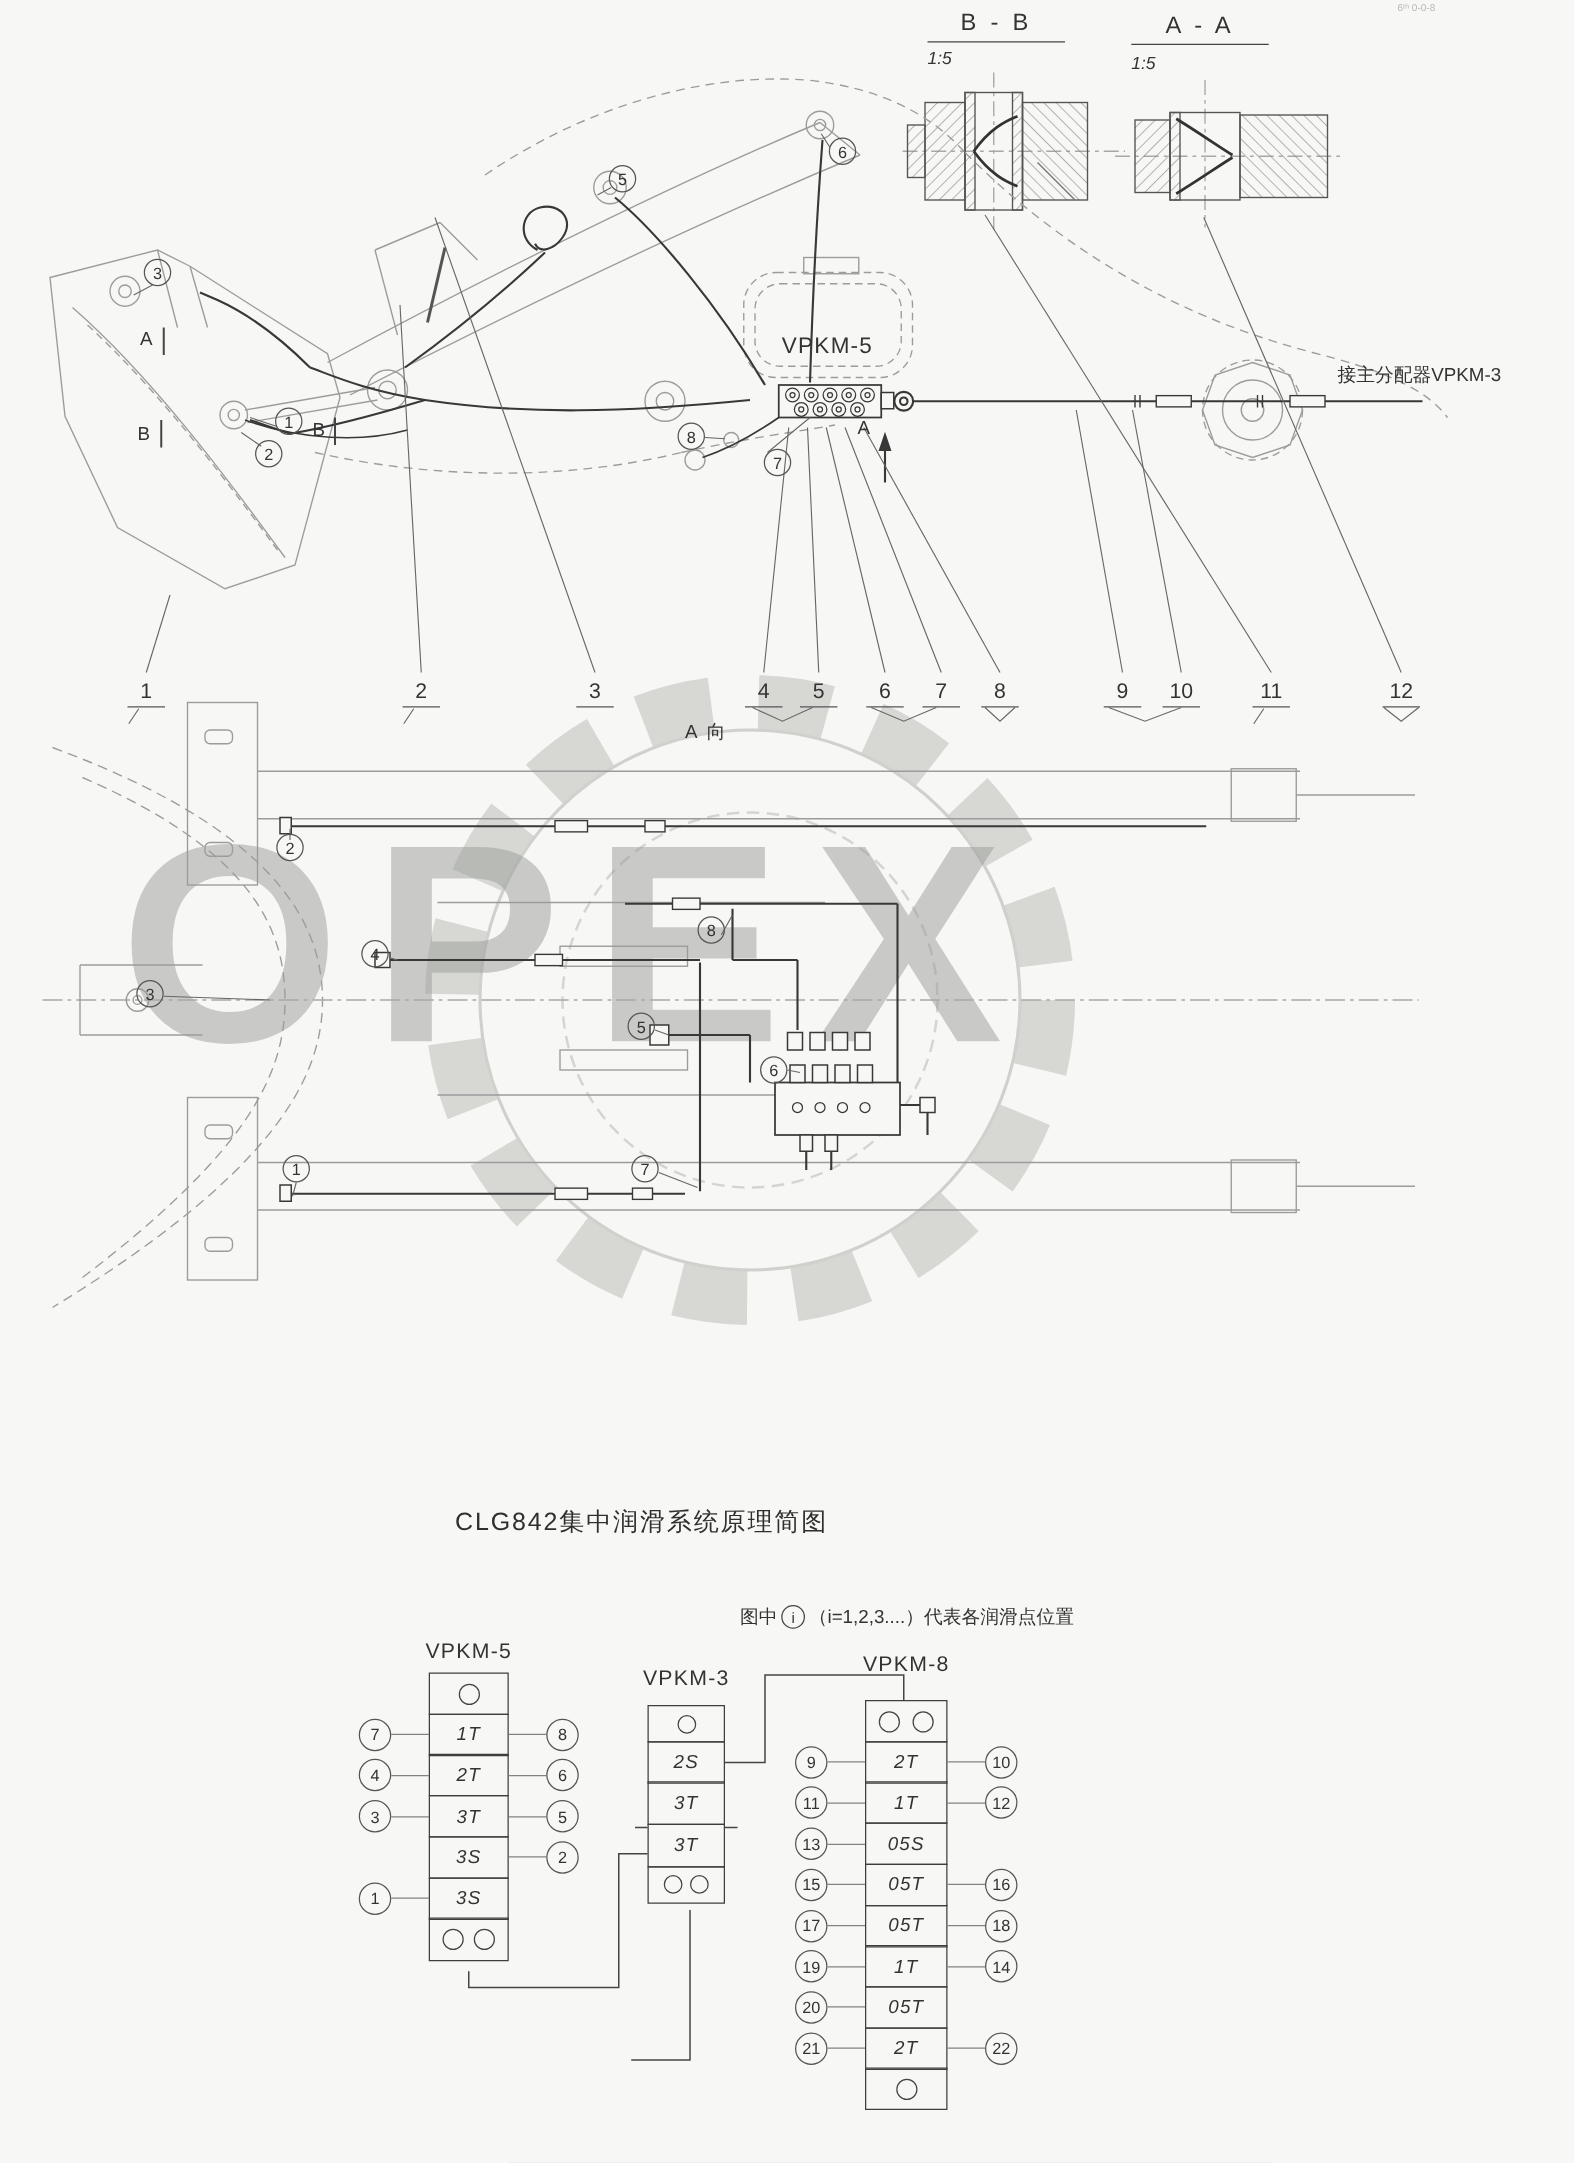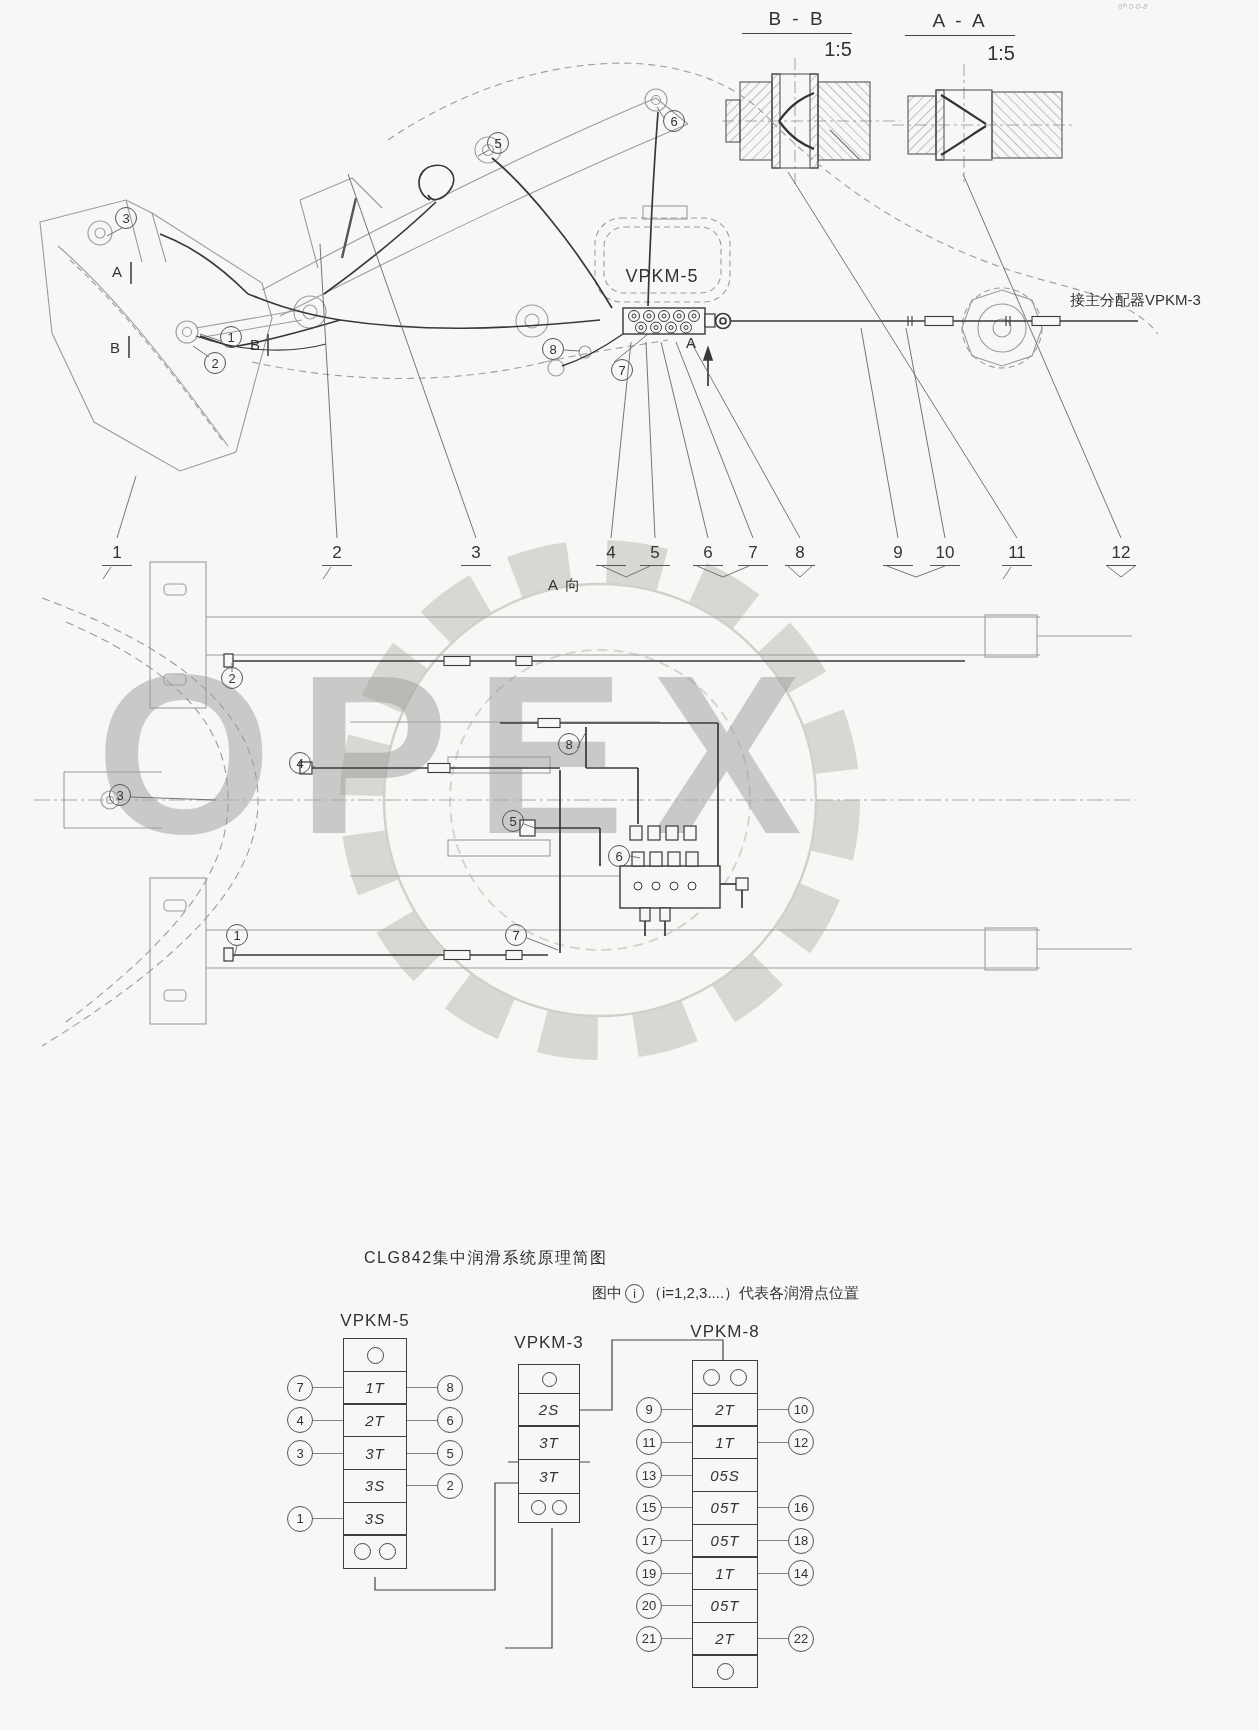--- a/index.html
+++ b/index.html
@@ -7,21 +7,21 @@
          font-family:"Liberation Sans",sans-serif;color:#333;}
   #stage *{box-sizing:border-box;}
   
   #wm-text{position:absolute;left:96px;top:642px;font-size:226px;font-weight:bold;
            letter-spacing:26px;color:rgba(150,152,150,.48);z-index:1;line-height:1;}
   #wm-gear{position:absolute;left:0;top:0;z-index:1;}
   svg.layer{position:absolute;left:0;top:0;z-index:2;}
   .txt{position:absolute;z-index:3;color:#333;}
   
   .secT{text-align:center;font-size:19px;letter-spacing:3px;border-bottom:1.4px solid #444;padding-bottom:3px;}
-  .secS{text-align:right;font-size:20px;}
+  .secS{text-align:left;font-size:14px;font-style:italic;}
   
   .call{position:absolute;z-index:3;width:22px;height:22px;border:1.1px solid #555;border-radius:50%;
         display:flex;align-items:center;justify-content:center;font-size:13px;}
   
   .inum{position:absolute;z-index:3;top:543px;width:30px;text-align:center;font-size:17px;
         border-bottom:1.2px solid #555;padding-bottom:2px;}
   
   .pblk{position:absolute;z-index:3;}
   .btitle{position:absolute;width:100%;text-align:center;font-size:17px;letter-spacing:1px;}
   .prow{display:flex;align-items:center;height:34px;}
@@ -38,21 +38,21 @@
   .note{position:absolute;z-index:3;display:flex;align-items:flex-end;font-size:15px;}
   .icirc{width:19px;height:19px;border:1.1px solid #444;border-radius:50%;display:flex;align-items:center;
          justify-content:center;font-size:12px;margin:0 3px;}
   
   .ptable{position:absolute;z-index:3;left:248px;top:1612px;border:1.6px solid #3e3e3e;display:grid;
           grid-template-columns:78px 80px 98px;grid-template-rows:28px 42px;background:transparent;}
   .ptable div{display:flex;align-items:center;justify-content:center;font-size:14px;
               border-left:1px solid #3e3e3e;border-top:1px solid #3e3e3e;}
   .ptable div:nth-child(1),.ptable div:nth-child(2),.ptable div:nth-child(3){border-top:none;}
   .ptable div:nth-child(1),.ptable div:nth-child(4){border-left:none;}
-  .corner{position:absolute;z-index:3;left:1118px;top:2px;font-size:8px;color:#b7b7b7;font-style:italic;}
+  .corner{position:absolute;z-index:3;left:1118px;top:2px;font-size:8px;color:#b7b7b7;}
 </style>
 </head>
 <body>
 
 <div id="stage">
 
   <svg id="wm-gear" width="1259" height="1730">
     <circle cx="600" cy="800" r="238" fill="none" stroke="#d7d8d4" stroke-width="44" stroke-dasharray="56 38"></circle>
     <circle cx="600" cy="800" r="216" fill="none" stroke="#d0d1cd" stroke-width="2.5"></circle>
     <circle cx="600" cy="800" r="150" fill="none" stroke="#d4d5d1" stroke-width="2" stroke-dasharray="10 6"></circle>
@@ -308,21 +308,21 @@
   <div class="inum" style="left:596px">4</div>
   <div class="inum" style="left:640px">5</div>
   <div class="inum" style="left:693px">6</div>
   <div class="inum" style="left:738px">7</div>
   <div class="inum" style="left:785px">8</div>
   <div class="inum" style="left:883px">9</div>
   <div class="inum" style="left:930px">10</div>
   <div class="inum" style="left:1002px">11</div>
   <div class="inum" style="left:1106px">12</div>
 
-  <div class="txt" style="left:364px;top:1248px;font-size:16px;letter-spacing:1.5px;color:#2f2f2f">CLG842集中润滑系统原理简图</div>
+  <div class="txt" style="left:364px;top:1204px;font-size:20px;letter-spacing:1.5px;color:#2f2f2f">CLG842集中润滑系统原理简图</div>
 
   <div class="note" style="left:592px;top:1284px">
     <span>图中</span>
     <span class="icirc">i</span>
     <span>（i=1,2,3....）代表各润滑点位置</span>
   </div>
 
   <div class="pblk" style="left:287px;top:1338px;width:176px">
     <div class="btitle" style="top:-27px">VPKM-5</div>
     <div class="prow">

